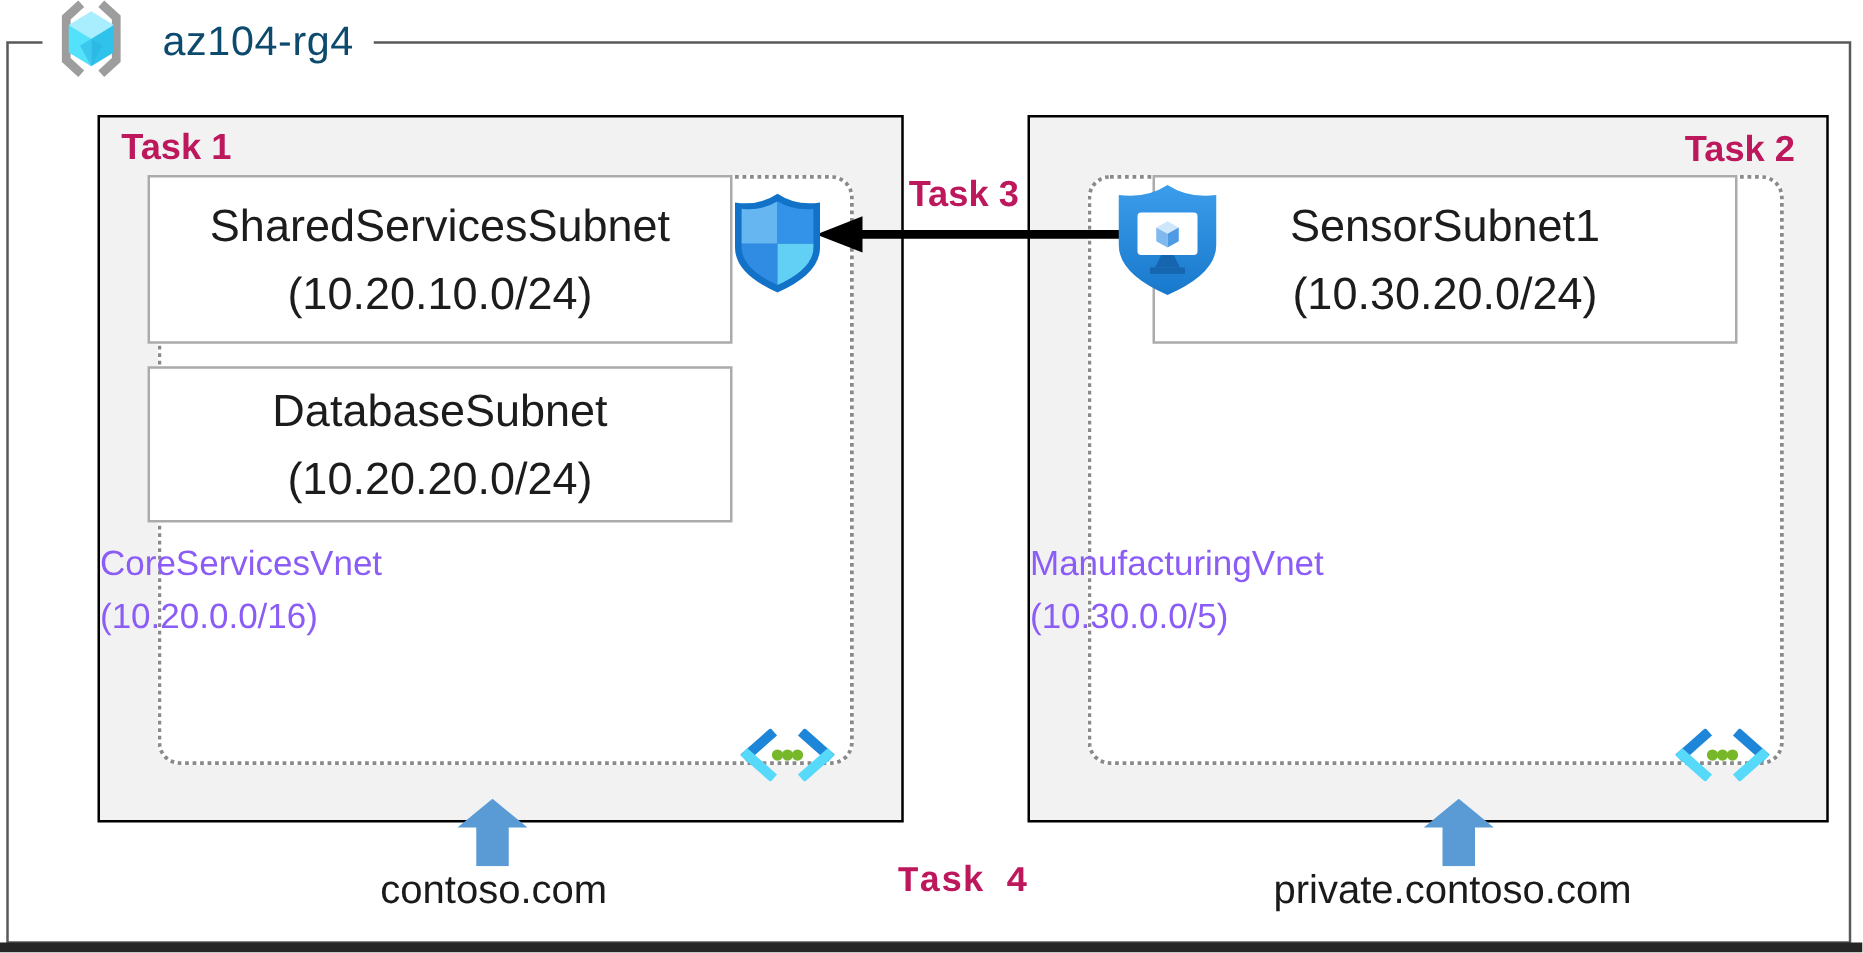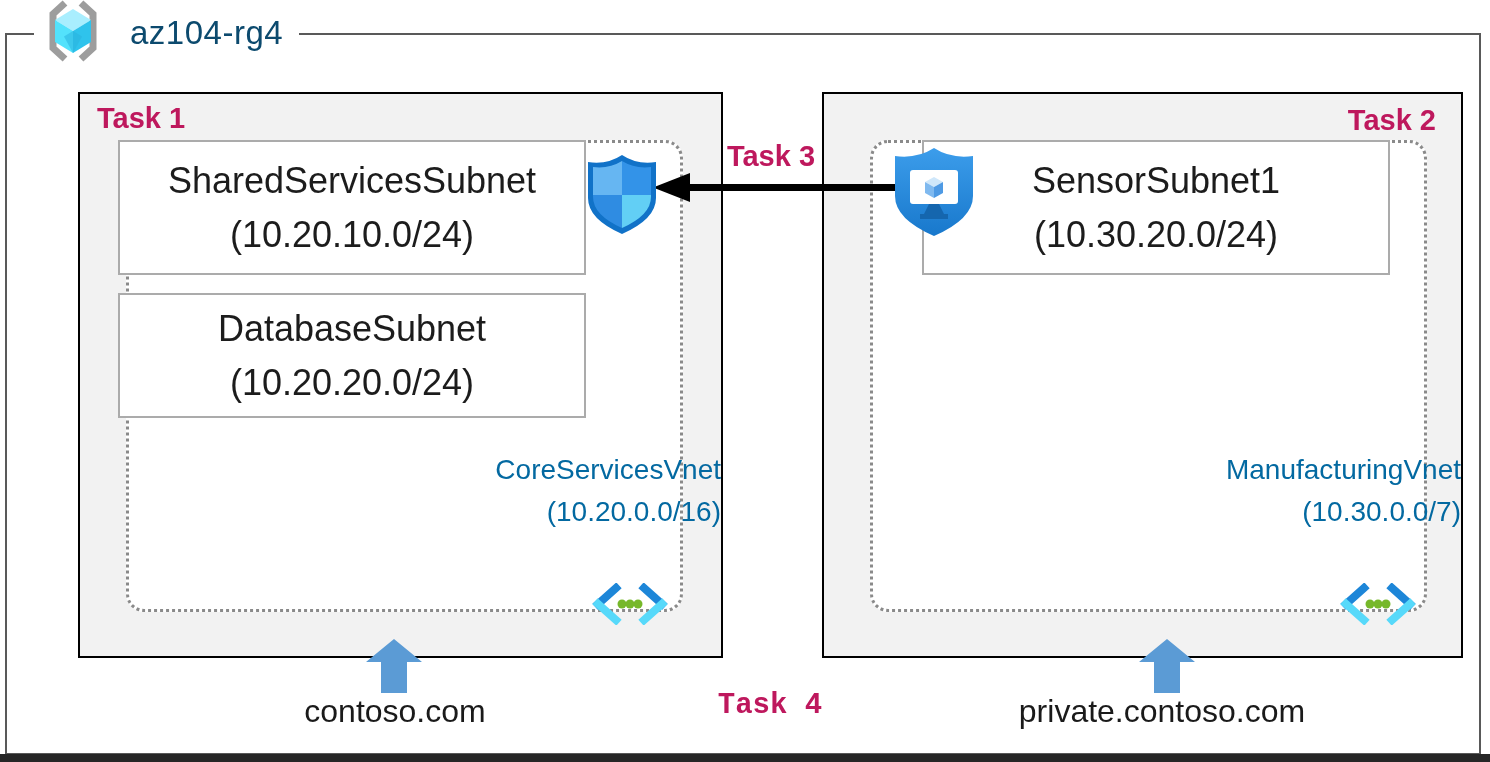--- a/index.html
+++ b/index.html
@@ -36,22 +36,22 @@
                  z-index:2; }
 
   .subnet-box { position:absolute; left:38px; width:468px; background:#fff;
                 border:2px solid #ababab; display:flex; flex-direction:column;
                 align-items:center; justify-content:center; z-index:3;
                 font-size:36px; color:#1c1c1c; line-height:1.5; text-align:center; }
   .subnet-box.first  { top:46px;  height:135px; }
   .subnet-box.second { top:199px; height:125px; }
   .task-box.right .subnet-box { left:62px;margin-left:36px; }
 
-  .vnet-name { position:absolute; left:0; width:100%; top:355px; text-align:right;
-               font-size:28px; color:#0369a1; line-height:1.5; z-index:3; }
+  .vnet-name { position:absolute; left:0; width:100%; top:336px; text-align:left;
+               font-size:28px; color:#8b5cf6; line-height:1.5; z-index:3; }
 
   
   .icon-abs { position:absolute; z-index:5; }
   .nsg-icon-pos      { left:584px; top:153px; }
   .bastion-icon-pos  { left:891px; top:146px; }
   .vnet-icon-pos-l   { left:592px; top:583px; }
   .vnet-icon-pos-r   { left:1340px; top:583px; }
 
   
   .task3-label { position:absolute; left:700px; top:140px; width:142px;
@@ -113,21 +113,21 @@
     <div class="task-label tr">Task 2</div>
     <div class="vnet-dashed"></div>
 
     <div class="subnet-box first">
       <span>SensorSubnet1</span>
       <span>(10.30.20.0/24)</span>
     </div>
 
     <div class="vnet-name">
       <span>ManufacturingVnet</span><br>
-      <span>(10.30.0.0/7)</span>
+      <span>(10.30.0.0/5)</span>
     </div>
   </div>
 
   <div class="task3-label task-label" style="position:absolute;">Task 3</div>
 
   <div class="black-arrow">
     <svg width="294" height="40" viewBox="0 0 294 40">
       <rect x="36" y="16" width="258" height="7" fill="#000"></rect>
       <polygon points="5,19.5 42,5 42,34" fill="#000"></polygon>
     </svg>

